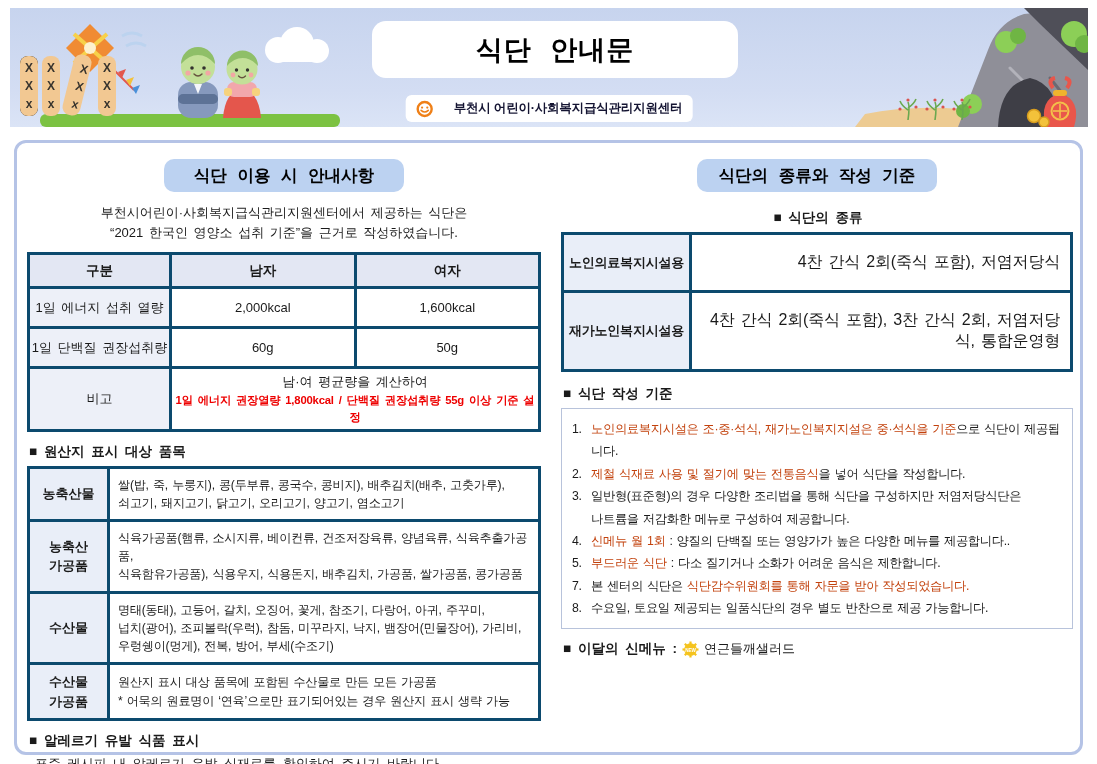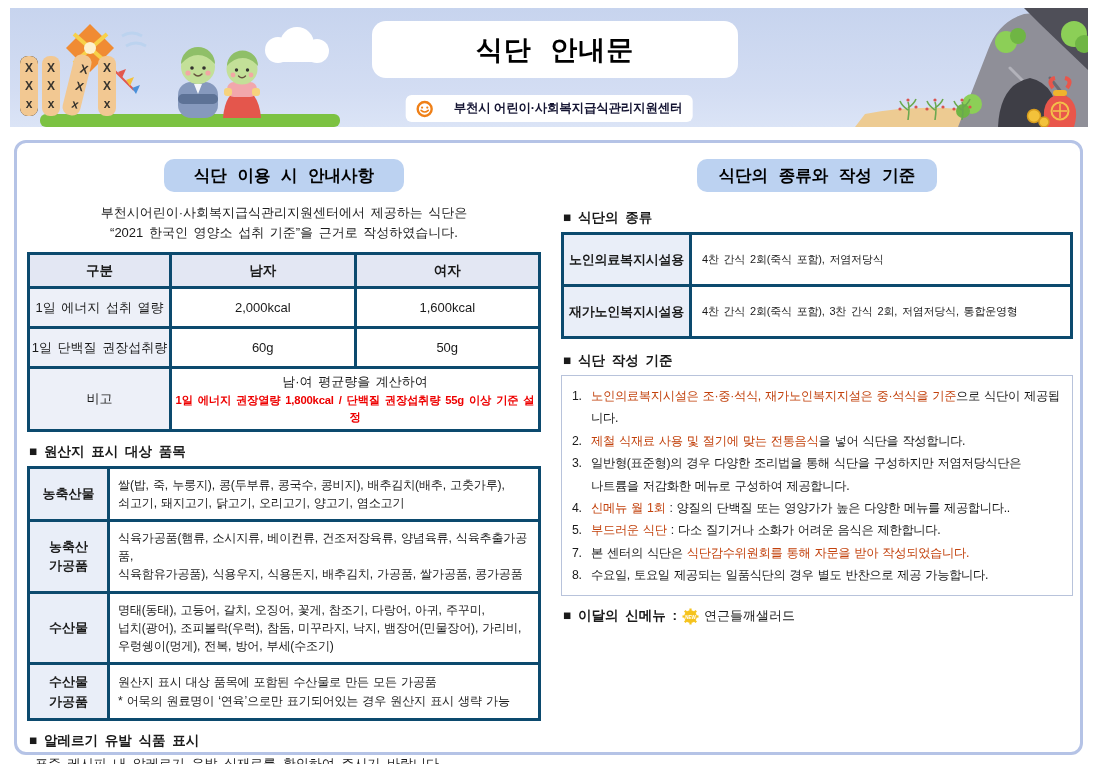--- a/index.html
+++ b/index.html
@@ -50,21 +50,21 @@
   .red { color:#ee0000; font-weight:bold; font-size:11.3px; letter-spacing:-0.2px; }
   .section-label { font-weight:bold; font-size:13.5px; margin:11px 0 5px 2px; word-spacing:3px; }
   
   .t2 td { font-size:12.1px; padding:7px 8px; line-height:1.5; white-space:pre-line; text-align:left; letter-spacing:-0.2px; word-spacing:1px; }
   .t2 .lbl { background:#e9eef8; font-weight:bold; text-align:center; font-size:13px; padding:7px 2px; letter-spacing:0; }
   .t2 col.c1 { width:80px; }
   .allergy-note { font-size:13px; margin:2px 0 7px 8px; word-spacing:3px; }
   .allergy-box { border:1px solid #c3c3c3; padding:7px 9px; font-size:13px; line-height:1.65; word-spacing:1px; }
   
   .t3 { margin-top:5px; }
-  .t3 td { font-size:11px; padding:17px 10px; text-align:left; word-spacing:2px; letter-spacing:-0.2px; }
+  .t3 td { font-size:16px; padding:17px 10px; text-align:right; word-spacing:2px; letter-spacing:-0.2px; }
   .t3 .lbl { background:#e9eef8; font-weight:bold; text-align:center; font-size:13px; padding:5px 2px; }
   .t3 col.c1 { width:128px; }
   .rules-box { border:1px solid #b8c3db; padding:9px 6px 9px 10px; margin-top:2px; }
   .rule { display:flex; line-height:1.82; font-size:12.3px; letter-spacing:-0.35px; word-spacing:1px; }
   .rule-num { flex:none; width:19px; }
   .rule-text { flex:1; white-space:pre-line; }
   .hl { color:#c2410c; }
   .new-menu { margin-top:11px; display:flex; align-items:center; gap:5px; margin-left:2px; }
   .new-menu .lab { font-weight:bold; font-size:13.5px; word-spacing:3px; }
   .new-menu .val { font-size:13px; }
@@ -279,21 +279,21 @@
     <div class="allergy-box">
       
       
       
     </div>
   </div>
 
   <div class="col-right">
     <div class="pill">식단의 종류와 작성 기준</div>
 
-    <div class="section-label" style="margin-top:17px;">■ 식단의 종류</div>
+    <div class="section-label" style="margin-top:17px;text-align:center;">■ 식단의 종류</div>
 
     <table class="t3">
       <colgroup>
           <col class="c1">
           <col>
         </colgroup>
       <tbody>
           <tr>
         <td class="lbl">노인의료복지시설용</td>
         <td>4찬 간식 2회(죽식 포함), 저염저당식</td>

